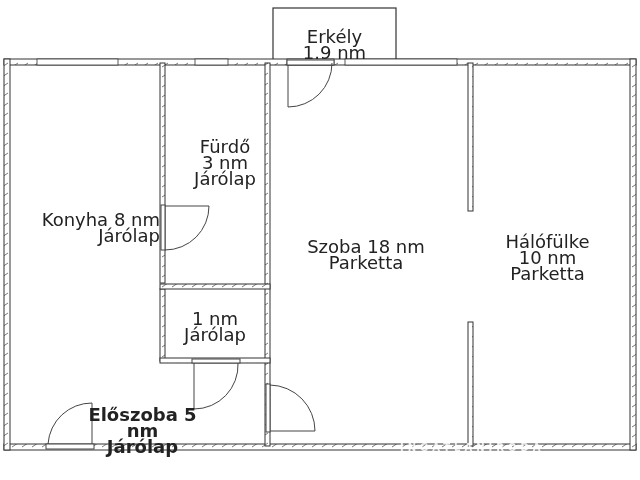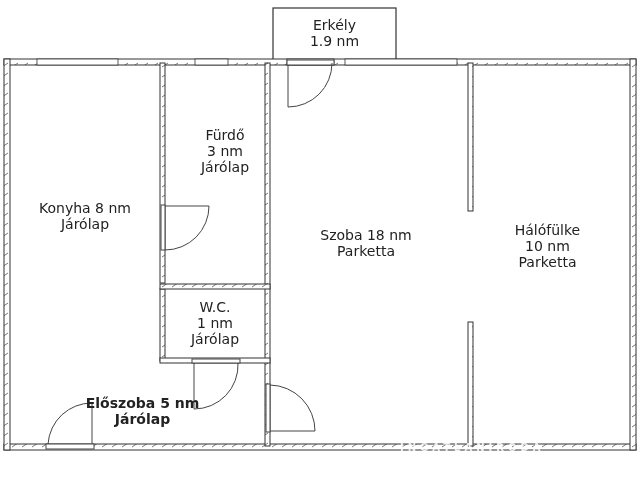--- a/index.html
+++ b/index.html
@@ -1,19 +1,19 @@
 <!DOCTYPE html>
 <html><head>
   <meta charset="utf-8">
   <style>
     html, body { margin: 0; padding: 0; background: #ffffff; }
     body { width: 640px; height: 480px; position: relative; overflow: hidden;
            font-family: "DejaVu Sans", "Liberation Sans", sans-serif; }
     #plan { position: absolute; left: 0; top: 0; }
-    .label { position: absolute; text-align: center; font-size: 14px; line-height: 16px; color: #222; }
+    .label { position: absolute; text-align: center; font-size: 18px; line-height: 16px; color: #222; margin-top: 12px; }
     .label span { display: block; }
     .watermark { position: absolute; left: 400px; top: 442px; font-size: 10px; letter-spacing: 4px;
                  color: rgba(255,255,255,0.85); font-weight: bold; }
   </style>
 </head>
 <body>
 
 <svg id="plan" width="640" height="480" viewBox="0 0 640 480">
   <defs>
     <pattern id="hatch" patternUnits="userSpaceOnUse" width="10" height="10">
@@ -85,33 +85,32 @@
       <path d="M48 444 A 44 44 0 0 1 92 403"></path>
     </g>
   </g>
 </svg>
 
 <div class="label" style="left:273px; top:17px; width:123px;">
   <span>Erkély</span>
   <span>1.9 nm</span>
 </div>
 
-<div class="label" style="left:10px; top:200px; width:150px;">
+<div class="label" style="left:10px; top:200px; width:150px;text-align:right;">
   <span>Konyha 8 nm</span>
   <span>Járólap</span>
 </div>
 
 <div class="label" style="left:165px; top:127px; width:120px;">
   <span>Fürdő</span>
   <span>3 nm</span>
   <span>Járólap</span>
 </div>
 
 <div class="label" style="left:165px; top:299px; width:100px;">
-  <span>W.C.</span>
   <span>1 nm</span>
   <span>Járólap</span>
 </div>
 
 <div class="label" style="left:80px; top:395px; width:125px;font-weight:bold;">
   <span>Előszoba 5 nm</span>
   <span>Járólap</span>
 </div>
 
 <div class="label" style="left:306px; top:227px; width:120px;">

